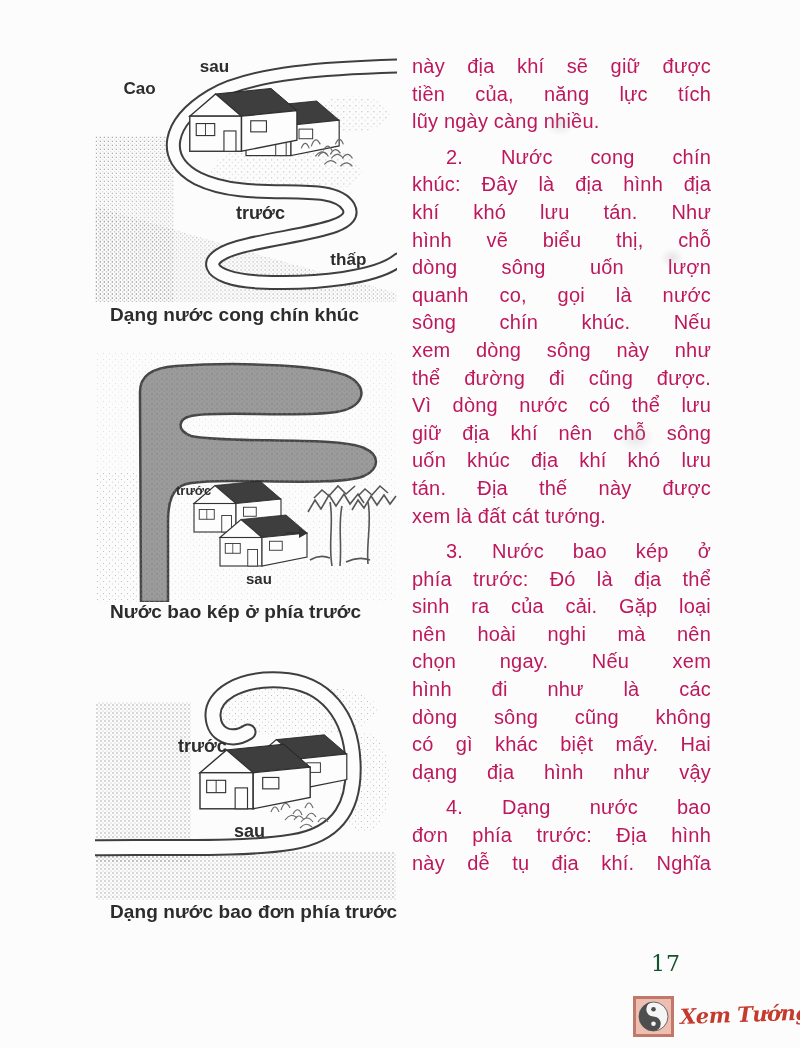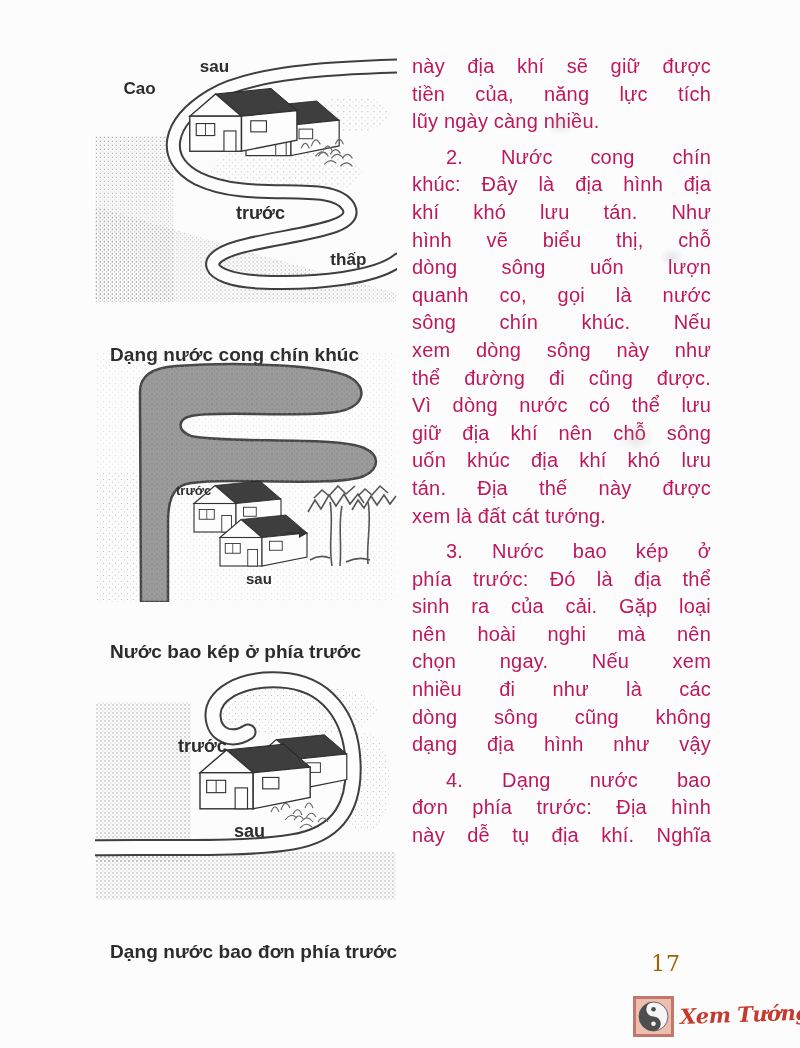--- a/index.html
+++ b/index.html
@@ -1,28 +1,28 @@
 <!DOCTYPE html>
 <html><head>
 <meta charset="utf-8">
 <style>
   html,body{margin:0;padding:0;background:#e8e8e8;}
   .page{position:relative;width:800px;height:1048px;background:#fcfcfc;overflow:hidden;
         font-family:"Liberation Sans",sans-serif;}
   .fig{position:absolute;}
   .caption{position:absolute;font-weight:700;font-size:19px;color:#2c2c2c;
-           letter-spacing:0.1px;white-space:nowrap;margin-top:40px;}
+           letter-spacing:0.1px;white-space:nowrap;}
   .rightcol{position:absolute;left:412px;top:53px;width:299px;color:#be185d;}
   .para:not(:first-child){margin-top:8px;}
   .tline{font-size:20px;line-height:27.6px;text-align:justify;text-align-last:justify;
          letter-spacing:0.2px;}
   .tline.lastln{text-align-last:left;}
   .tline.ind{text-indent:34px;}
   .pagenum{position:absolute;left:651px;top:951px;font-family:"DejaVu Serif",serif;
-           font-size:22px;color:#a16207;letter-spacing:1px;}
+           font-size:22px;color:#14532d;letter-spacing:1px;}
   .wm{position:absolute;left:633px;top:996px;display:flex;align-items:flex-start;}
   .wm-logo{width:41px;height:41px;background:#eebfb1;border:3px solid #c1786a;
            box-sizing:border-box;display:flex;align-items:center;justify-content:center;}
   .wm-text{margin-left:6px;margin-top:5px;font-family:"DejaVu Serif",serif;font-style:italic;
            font-weight:700;font-size:21px;color:#c43a2c;transform:rotate(-2deg);
            letter-spacing:-0.5px;white-space:nowrap;}
   svg .lbl{font-family:"Liberation Sans",sans-serif;font-weight:700;fill:#2d2d2d;}
   .smudge{position:absolute;border-radius:50%;
           background:radial-gradient(closest-side,rgba(150,150,150,0.22),rgba(150,150,150,0));}
 </style>
@@ -185,22 +185,23 @@
         <div class="tline">uốn khúc địa khí khó lưu</div>
         <div class="tline">tán. Địa thế này được</div>
         <div class="tline lastln">xem là đất cát tướng.</div>
       </div>
       <div class="para">
         <div class="tline ind">3. Nước bao kép ở</div>
         <div class="tline">phía trước: Đó là địa thể</div>
         <div class="tline">sinh ra của cải. Gặp loại</div>
         <div class="tline">nên hoài nghi mà nên</div>
         <div class="tline">chọn ngay. Nếu xem</div>
-        <div class="tline">nhiều đi như là các</div>
+        <div class="tline">hình đi như là các</div>
         <div class="tline">dòng sông cũng không</div>
+        <div class="tline">có gì khác biệt mấy. Hai</div>
         <div class="tline">dạng địa hình như vậy</div>
       </div>
       <div class="para">
         <div class="tline ind">4. Dạng nước bao</div>
         <div class="tline">đơn phía trước: Địa hình</div>
         <div class="tline">này dễ tụ địa khí. Nghĩa</div>
       </div>
     </div>
 
   <div class="smudge" style="left:545px;top:112px;width:30px;height:24px"></div>

